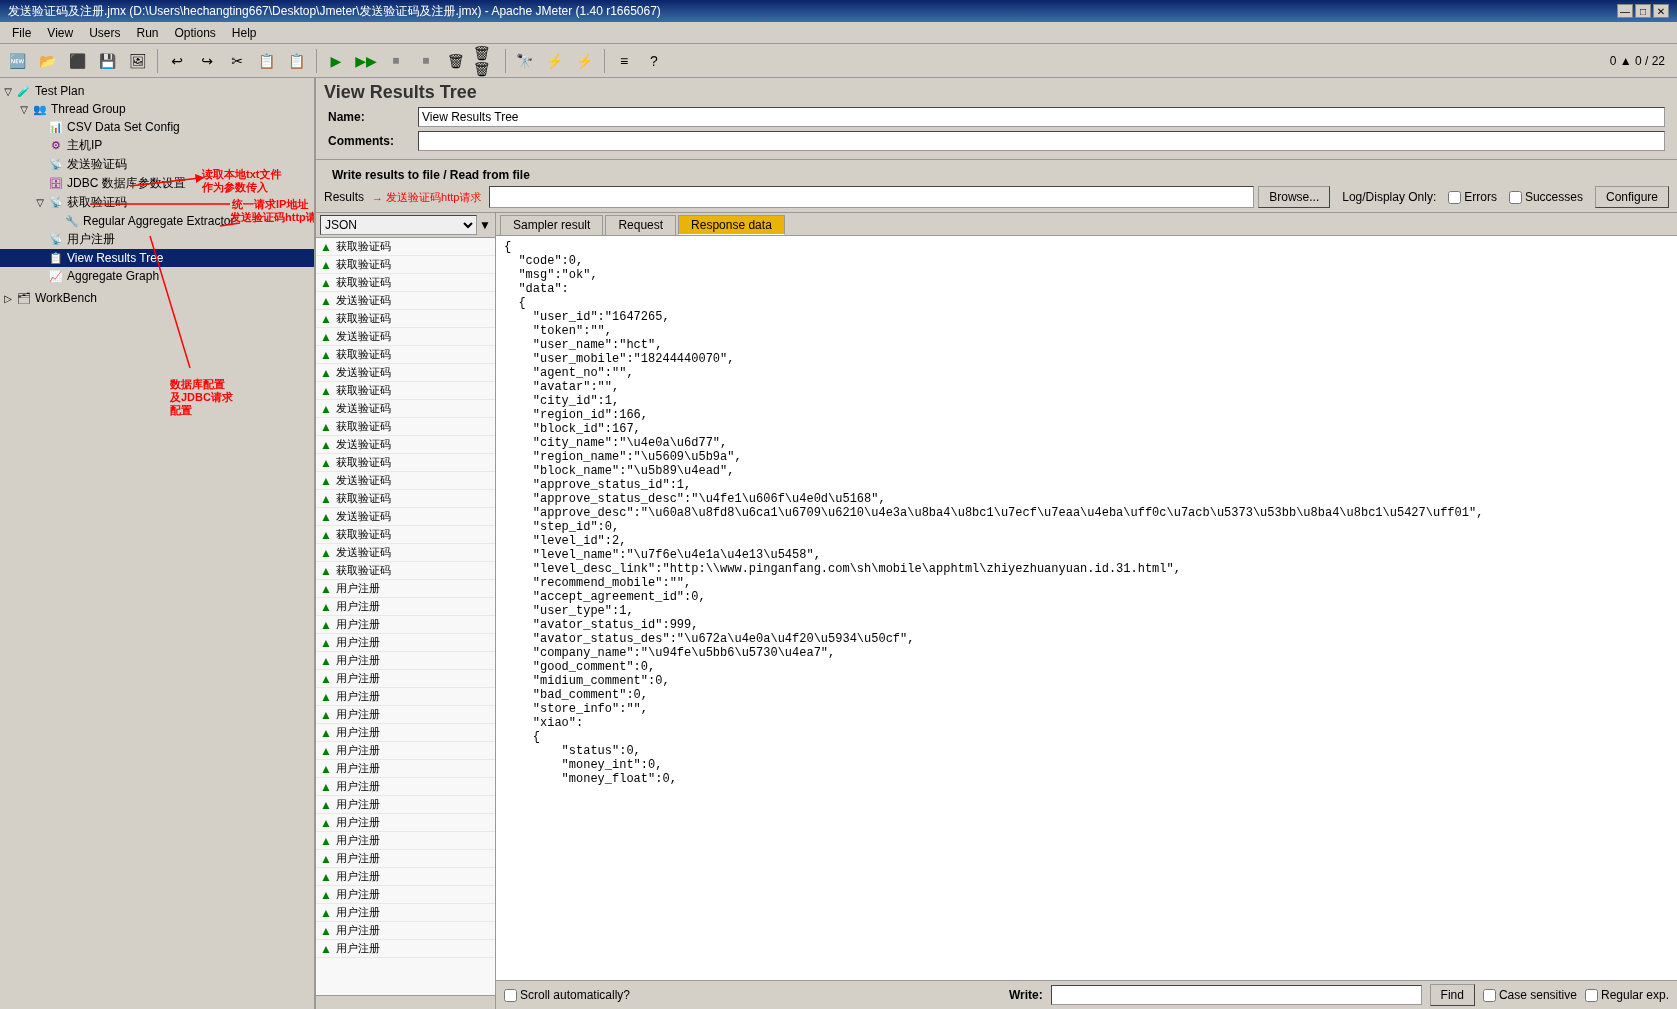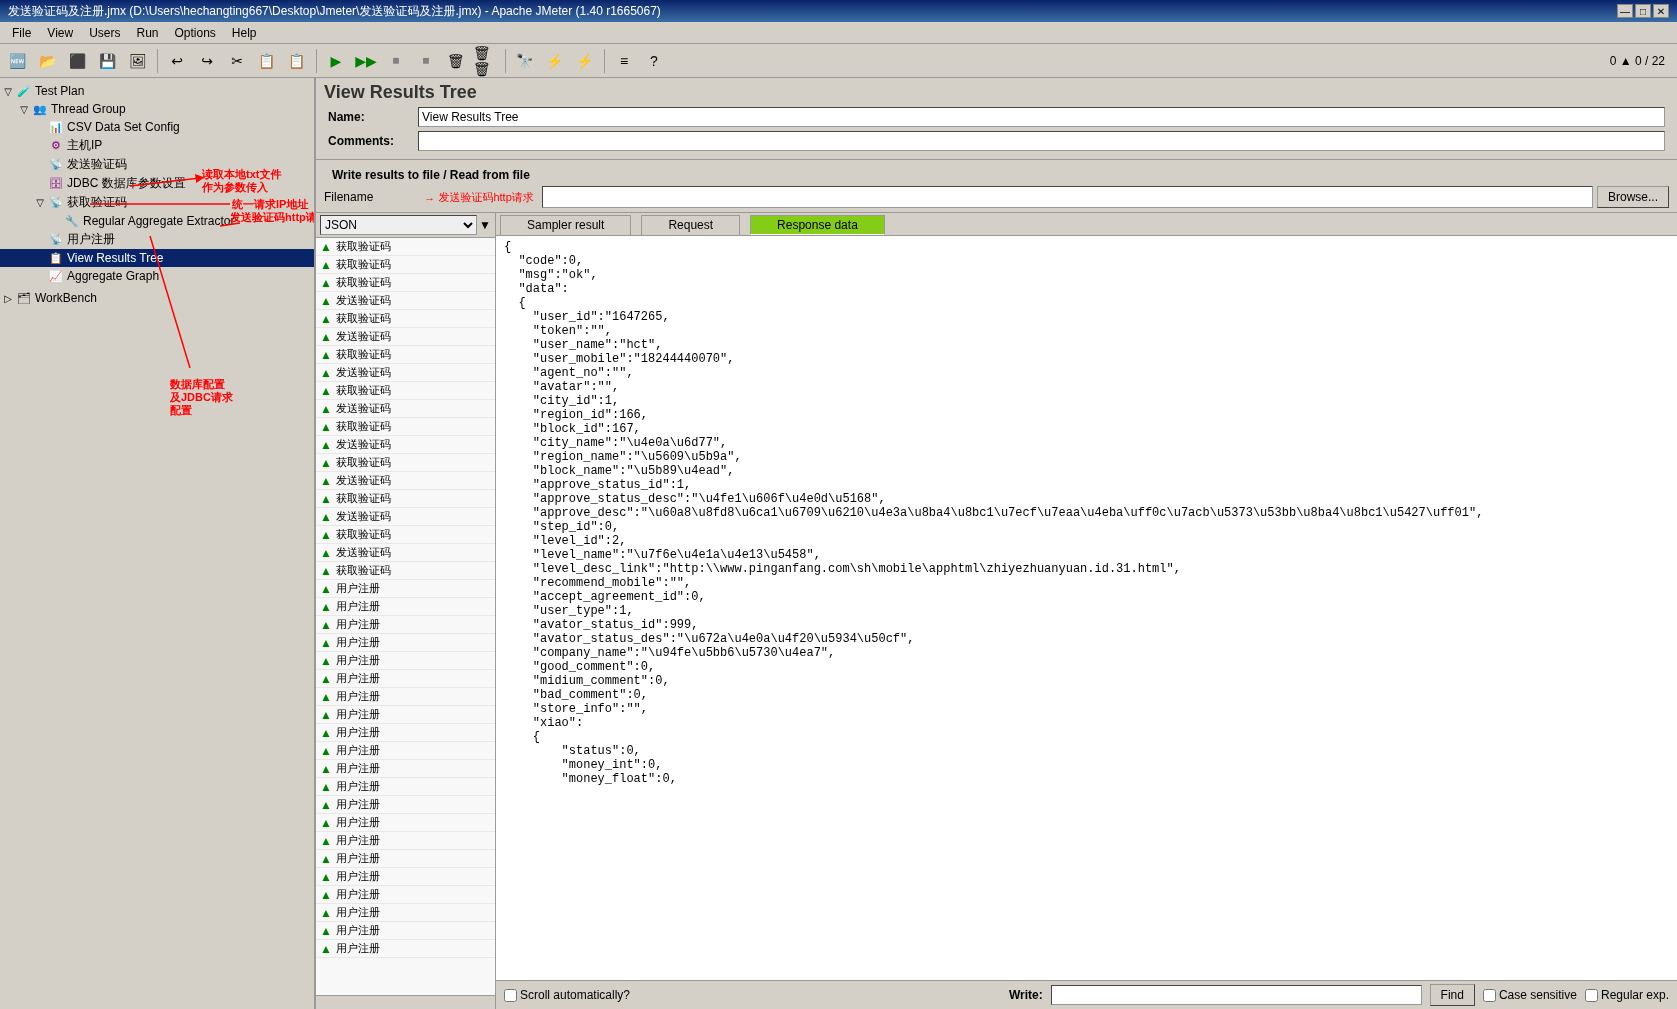--- a/index.html
+++ b/index.html
@@ -201,30 +201,30 @@
       flex-direction: column;
       overflow: hidden;
     }
     #tabs-bar {
       display: flex;
       background: #d4d0c8;
       border-bottom: 1px solid #999;
       padding: 2px 4px 0;
     }
     .tab {
-      padding: 2px 26px;
+      padding: 2px 12px;
       border: 1px solid #999;
       background: #d4d0c8;
       cursor: pointer;
       font-size: 12px;
-      margin-right: 10px;
+      margin-right: 2px;
       border-bottom: none;
     }
     .tab.active {
-      background: #84cc16;
+      background: #eab308;
       border-bottom: 1px solid white;
       z-index: 1;
     }
     #json-content {
       flex: 1;
       overflow: auto;
       background: white;
       padding: 4px 8px;
       font-family: Consolas, 'Courier New', monospace;
       font-size: 12px;
@@ -448,25 +448,37 @@
       </div>
       <div class="form-row">
         <span class="form-label">Comments:</span>
         <input class="form-input" value="" style="">
       </div>
     </div>
 
     <div id="file-section">
       <div class="form-section-label">Write results to file / Read from file</div>
       <div class="file-row">
-        <span style="white-space:nowrap;font-size:12px;margin-right:4px;">Filename</span>
-
-        <span style="color:red;font-size:11px;margin-right:4px;margin-left:43px;">→ 发送验证码http请求</span>
+        <span style="white-space:nowrap;font-size:12px;margin-right:4px;">Results</span>
+
+        <span style="color:red;font-size:11px;margin-right:4px;">→ 发送验证码http请求</span>
         <input class="file-input" value="" style="">
         <button class="btn">Browse...</button>
+        <div class="checkbox-row">
+          <span style="font-size:12px;margin-left:8px;">Log/Display Only:</span>
+          <div class="cb-group">
+            <input type="checkbox" style="">
+            <span>Errors</span>
+          </div>
+          <div class="cb-group">
+            <input type="checkbox" style="">
+            <span>Successes</span>
+          </div>
+          <button class="btn">Configure</button>
+        </div>
       </div>
     </div>
 
     <div id="results-area">
 
       <div id="results-list">
         <div class="results-header">
           <select style="font-size:12px;flex:1;height:20px;border:1px inset #999;">
             <option>JSON</option>
             <option>XML</option>

